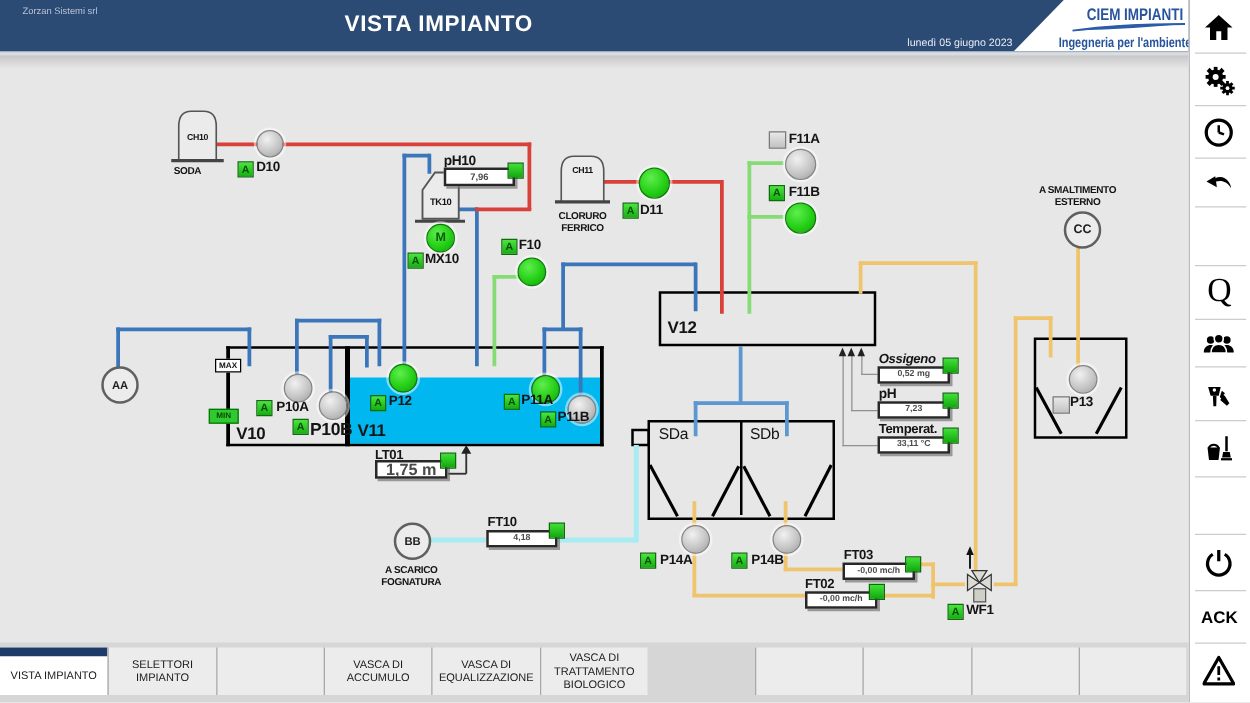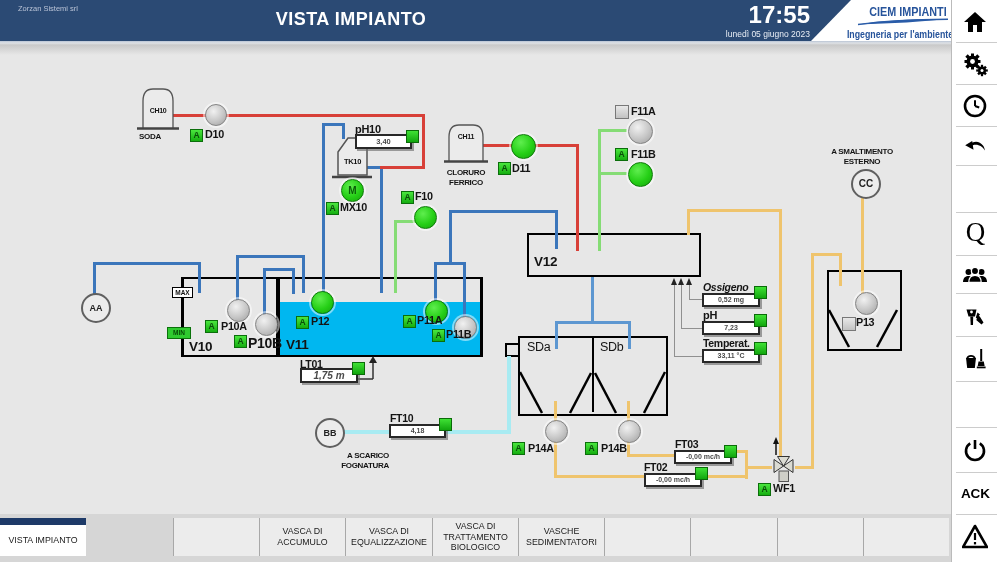--- a/index.html
+++ b/index.html
@@ -168,57 +168,56 @@
 <div class="lbl" style="left:631px;top:149px;font-size:10.8px;">F11B</div>
 <div class="lbl" style="left:534px;top:255px;font-size:13.5px;">V12</div>
 <div class="lbl" style="left:189px;top:340px;font-size:13.5px;">V10</div>
 <div class="lbl" style="left:286px;top:338px;font-size:13.5px;">V11</div>
 <div class="lbl" style="left:221px;top:321px;font-size:10.8px;">P10A</div>
 <div class="lbl" style="left:248px;top:336px;font-size:14px;">P10B</div>
 <div class="lbl" style="left:311px;top:316px;font-size:10.8px;">P12</div>
 <div class="lbl" style="left:417px;top:315px;font-size:10.8px;">P11A</div>
 <div class="lbl" style="left:446px;top:329px;font-size:10.8px;">P11B</div>
 <div class="lbl" style="left:300px;top:359px;font-size:10.5px;text-decoration:underline;">LT01</div>
-<div class="lbl" style="left:269px;top:451px;font-size:8px;width:120px;white-space:normal;text-align:right;line-height:9.5px;">A SCARICO<br>FOGNATURA</div>
+<div class="lbl" style="left:269px;top:451px;font-size:8px;width:120px;white-space:normal;text-align:center;line-height:9.5px;">A SCARICO<br>FOGNATURA</div>
 <div class="lbl" style="left:390px;top:413px;font-size:10.5px;">FT10</div>
 <div class="lbl" style="left:527px;top:341px;font-size:12.5px;font-weight:normal;">SDa</div>
 <div class="lbl" style="left:600px;top:341px;font-size:12.5px;font-weight:normal;">SDb</div>
 <div class="lbl" style="left:528px;top:443px;font-size:10.8px;">P14A</div>
 <div class="lbl" style="left:601px;top:443px;font-size:10.8px;">P14B</div>
 <div class="lbl" style="left:675px;top:439px;font-size:10.5px;">FT03</div>
 <div class="lbl" style="left:644px;top:462px;font-size:10.5px;">FT02</div>
 <div class="lbl" style="left:773px;top:483px;font-size:10.8px;">WF1</div>
 <div class="lbl" style="left:703px;top:282px;font-size:10.5px;font-style:italic;">Ossigeno</div>
 <div class="lbl" style="left:703px;top:310px;font-size:11px;">pH</div>
 <div class="lbl" style="left:703px;top:338px;font-size:10.5px;">Temperat.</div>
 <div class="lbl" style="left:856px;top:317px;font-size:10.8px;">P13</div>
 <div class="lbl" style="left:802px;top:147px;font-size:8px;width:120px;white-space:normal;text-align:center;line-height:9.5px;">A SMALTIMENTO<br>ESTERNO</div>
 <div class="abs" style="left:172px;top:287px;width:19px;height:9px;background:#fff;border:1px solid #000;font-size:6.5px;font-weight:bold;text-align:center;line-height:9px;color:#111;">MAX</div>
 <div class="abs" style="left:167px;top:327px;width:22px;height:10px;background:#2fca2f;border:1px solid #0a720a;font-size:6.5px;font-weight:bold;text-align:center;line-height:10px;color:#064d06;">MIN</div>
-<div class="disp" style="left:355px;top:134px;width:53px;height:11px;line-height:11px;font-size:7.5px;">3,40</div>
-<div class="disp" style="left:300px;top:368px;width:54px;height:11px;line-height:11px;font-size:10px;font-style:italic;">1,75 m</div>
+<div class="disp" style="left:355px;top:134px;width:53px;height:11px;line-height:11px;font-size:7.5px;">7,96</div>
+<div class="disp" style="left:300px;top:368px;width:54px;height:11px;line-height:11px;font-size:13px;">1,75 m</div>
 <div class="disp" style="left:389px;top:424px;width:53px;height:10px;line-height:10px;font-size:7px;">4,18</div>
 <div class="disp" style="left:702px;top:293px;width:54px;height:10px;line-height:10px;font-size:7px;">0,52 mg</div>
 <div class="disp" style="left:702px;top:321px;width:54px;height:10px;line-height:10px;font-size:7px;">7,23</div>
 <div class="disp" style="left:702px;top:349px;width:54px;height:10px;line-height:10px;font-size:7px;">33,11 °C</div>
 <div class="disp" style="left:674px;top:450px;width:54px;height:10px;line-height:10px;font-size:7px;">-0,00 mc/h</div>
 <div class="disp" style="left:644px;top:473px;width:54px;height:10px;line-height:10px;font-size:7px;">-0,00 mc/h</div>
 <div class="gsq" style="left:406px;top:130px;"></div>
 <div class="gsq" style="left:352px;top:362px;"></div>
 <div class="gsq" style="left:439px;top:418px;"></div>
 <div class="gsq" style="left:754px;top:286px;"></div>
 <div class="gsq" style="left:754px;top:314px;"></div>
 <div class="gsq" style="left:754px;top:342px;"></div>
 <div class="gsq" style="left:724px;top:445px;"></div>
 <div class="gsq" style="left:695px;top:467px;"></div>
 
 <div class="abs" style="left:0;top:0;width:951px;height:41px;background:#2b4a74;"></div>
 <div class="abs" style="left:18px;top:4px;font-size:7.5px;color:#b9c3d6;">Zorzan Sistemi srl</div>
 <div class="abs" style="left:0;top:9px;width:702px;text-align:center;font-size:18px;font-weight:bold;color:#fff;letter-spacing:0.5px;">VISTA IMPIANTO</div>
-<div class="abs" style="left:700px;top:1px;width:110px;text-align:right;font-size:24px;font-weight:bold;color:#fff;">17:55</div>
 <div class="abs" style="left:700px;top:29px;width:110px;text-align:right;font-size:8.5px;color:#e8edf5;">lunedì 05 giugno 2023</div>
 <svg class="abs" style="left:800px;top:0;" width="151" height="41" viewBox="0 0 151 41">
   <polygon points="11,41 51,0 151,0 151,41" fill="#ffffff"></polygon>
   <text transform="scale(0.8,1)" x="135" y="16" text-anchor="middle" font-size="13.5" font-weight="bold" fill="#27549b">CIEM IMPIANTI</text>
   <path d="M 58 24.5 Q 95 18.5 148 19 Q 110 23 58 24.5 Z" fill="#2a5ca8"></path>
   <path d="M 58 24.5 Q 95 19.5 148 19.2" fill="none" stroke="#2a5ca8" stroke-width="1.6"></path>
   <text transform="scale(0.8,1)" x="125" y="38" text-anchor="middle" font-size="11" font-weight="bold" fill="#27549b">Ingegneria per l'ambiente</text>
 </svg>
 
 <div class="abs" style="left:951px;top:0;width:49px;height:562px;background:#ffffff;border-left:1px solid #bbbbbb;box-sizing:border-box;"></div>
@@ -310,35 +309,35 @@
 <div class="abs" style="left:952px;top:486px;width:47px;text-align:center;font-size:13.5px;font-weight:bold;color:#000;">ACK</div>
 <svg class="abs" style="left:962px;top:524px;" width="26" height="26" viewBox="0 0 26 26">
       <path d="M13 2 L25 23 L1 23 Z" fill="none" stroke="#000" stroke-width="2.6" stroke-linejoin="round"></path>
       <rect x="11.9" y="9" width="2.2" height="7" fill="#000"></rect>
       <rect x="11.9" y="18" width="2.2" height="2.4" fill="#000"></rect>
     </svg>
 <div class="tab" style="left:0px;width:86px;background:#fff;border-left:none;top:518px;height:31px;border-top:7px solid #1e3a68;">
       <span>VISTA IMPIANTO</span>
     </div>
 
+<div class="tab" style="left:86px;width:86px;">
+      <span>SELETTORI<br>IMPIANTO</span>
+    </div>
 <div class="tab" style="left:173px;width:85px;">
       <span></span>
     </div>
 <div class="tab" style="left:259px;width:85px;">
       <span>VASCA DI<br>ACCUMULO</span>
     </div>
 <div class="tab" style="left:345px;width:86px;">
       <span>VASCA DI<br>EQUALIZZAZIONE</span>
     </div>
 <div class="tab" style="left:432px;width:85px;">
       <span>VASCA DI<br>TRATTAMENTO<br>BIOLOGICO</span>
     </div>
-<div class="tab" style="left:518px;width:85px;">
-      <span>VASCHE<br>SEDIMENTATORI</span>
-    </div>
 <div class="tab" style="left:604px;width:85px;">
       <span></span>
     </div>
 <div class="tab" style="left:690px;width:86px;">
       <span></span>
     </div>
 <div class="tab" style="left:777px;width:85px;">
       <span></span>
     </div>
 <div class="tab" style="left:863px;width:85px;">

